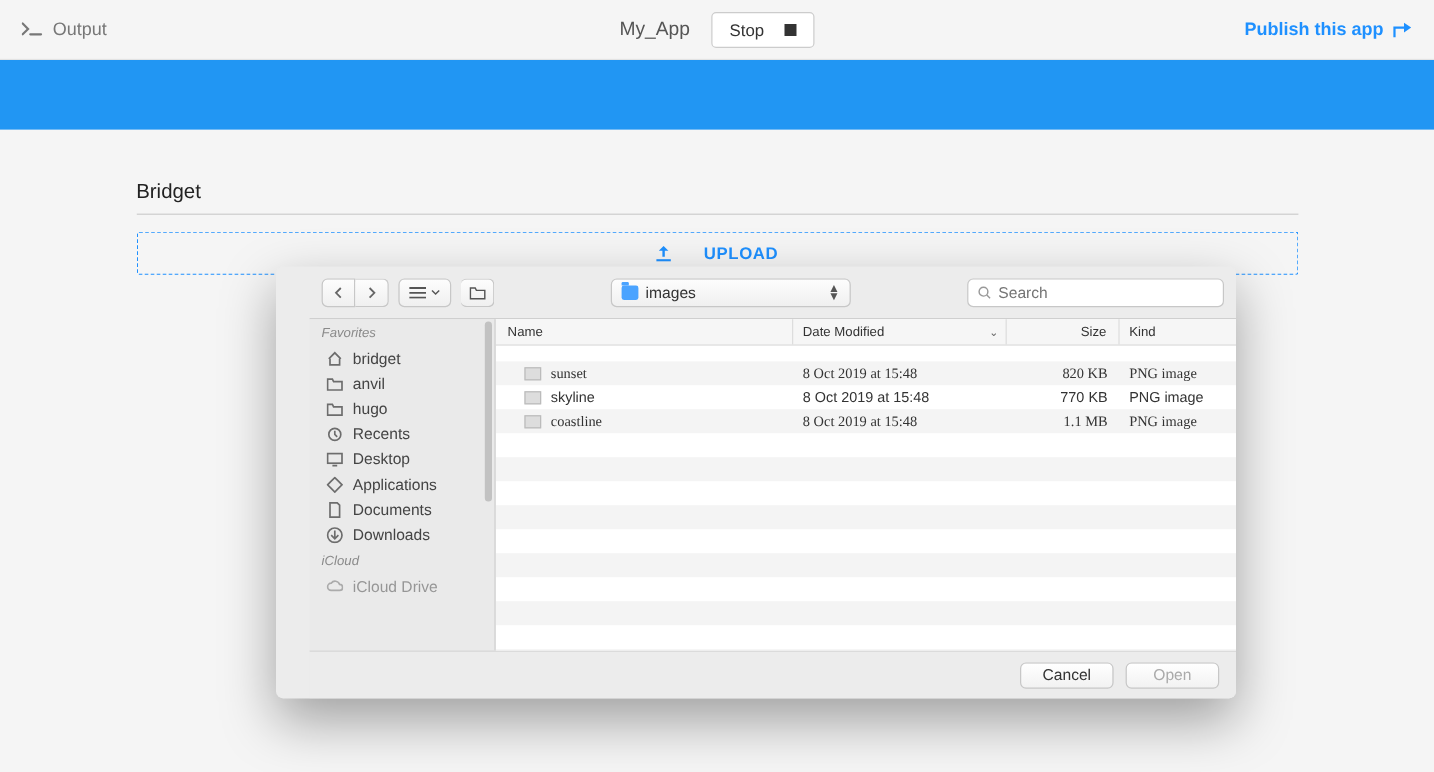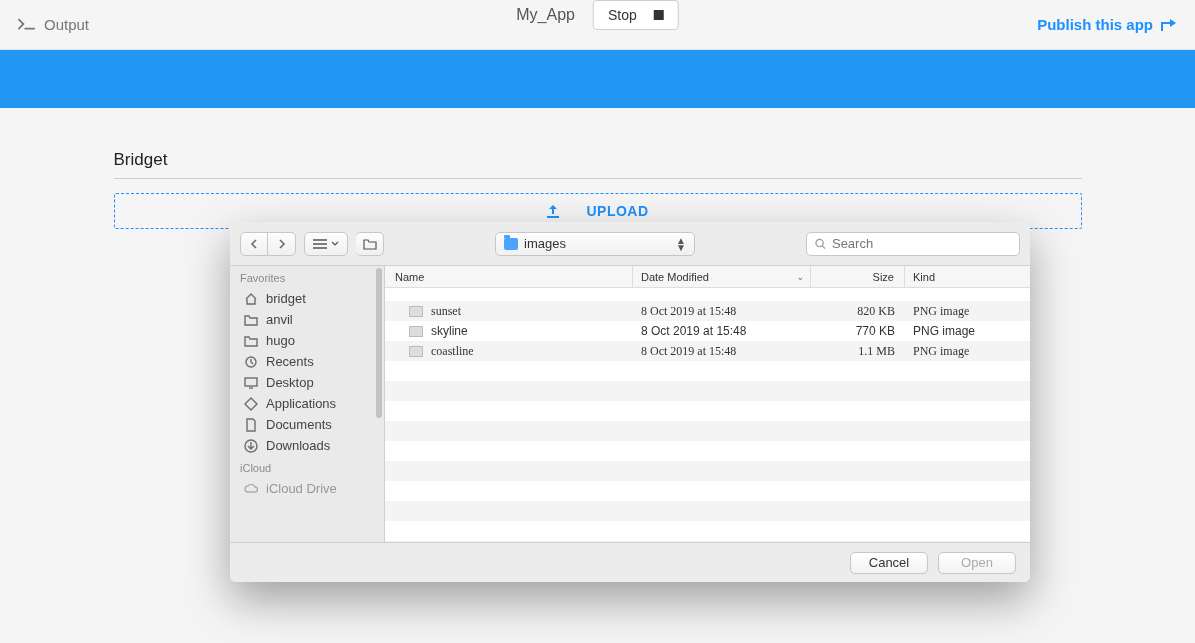--- a/index.html
+++ b/index.html
@@ -2,20 +2,21 @@
 <html><head>
 <meta charset="utf-8">
 <style>
   * { box-sizing: border-box; margin: 0; padding: 0; }
   html, body { width: 1195px; height: 643px; font-family: -apple-system, "Helvetica Neue", Arial, sans-serif; background: #f5f5f5; }
 
   
   .toolbar {
     height: 50px;
     display: flex;
+    align-items: center;
     padding: 0 18px;
     background: #f5f5f5;
     border-bottom: 1px solid #e3e3e3;
     position: relative;
   }
   .output-link {
     display: flex;
     align-items: center;
     gap: 8px;
     color: #777;
@@ -93,20 +94,21 @@
     position: absolute;
     left: 230px;
     top: 222px;
     width: 800px;
     background: #ececec;
     border-radius: 6px;
     box-shadow: 0 18px 45px rgba(0,0,0,0.35);
     overflow: hidden;
     font-size: 13px;
     color: #333;
+    padding-left: 28px;
   }
   .finder-toolbar {
     height: 44px;
     display: flex;
     align-items: center;
     gap: 8px;
     padding: 0 10px;
     border-bottom: 1px solid #cfcfcf;
   }
   .seg { display: flex; }
@@ -179,20 +181,21 @@
     right: 2px; top: 2px;
     width: 6px;
     height: 150px;
     background: #c2c2c2;
     border-radius: 3px;
   }
   .sb-section-title {
     color: #8a8a8a;
     font-size: 11px;
     padding: 6px 10px 4px;
+    font-style: italic;
   }
   .sb-item {
     display: flex;
     align-items: center;
     gap: 8px;
     padding: 3px 10px 3px 14px;
     color: #444;
     font-size: 13px;
   }
   .sb-item svg { width: 14px; height: 14px; stroke:#6d6d6d; fill:none; stroke-width:1.4; }

